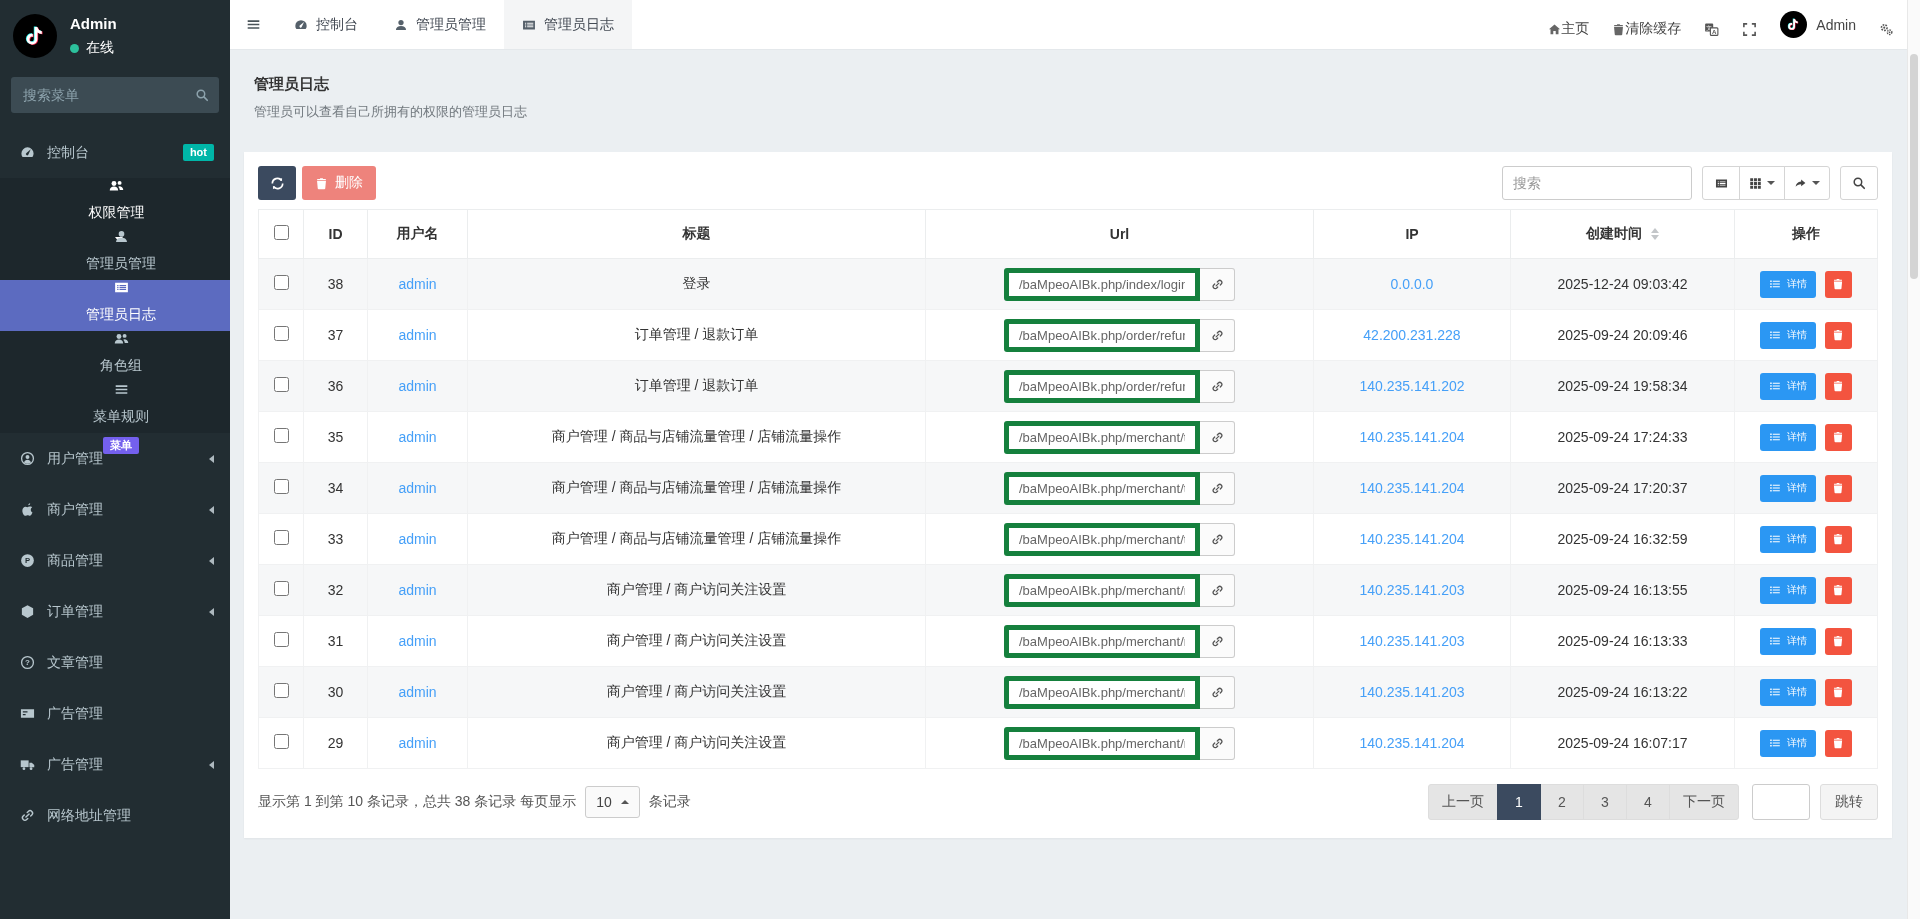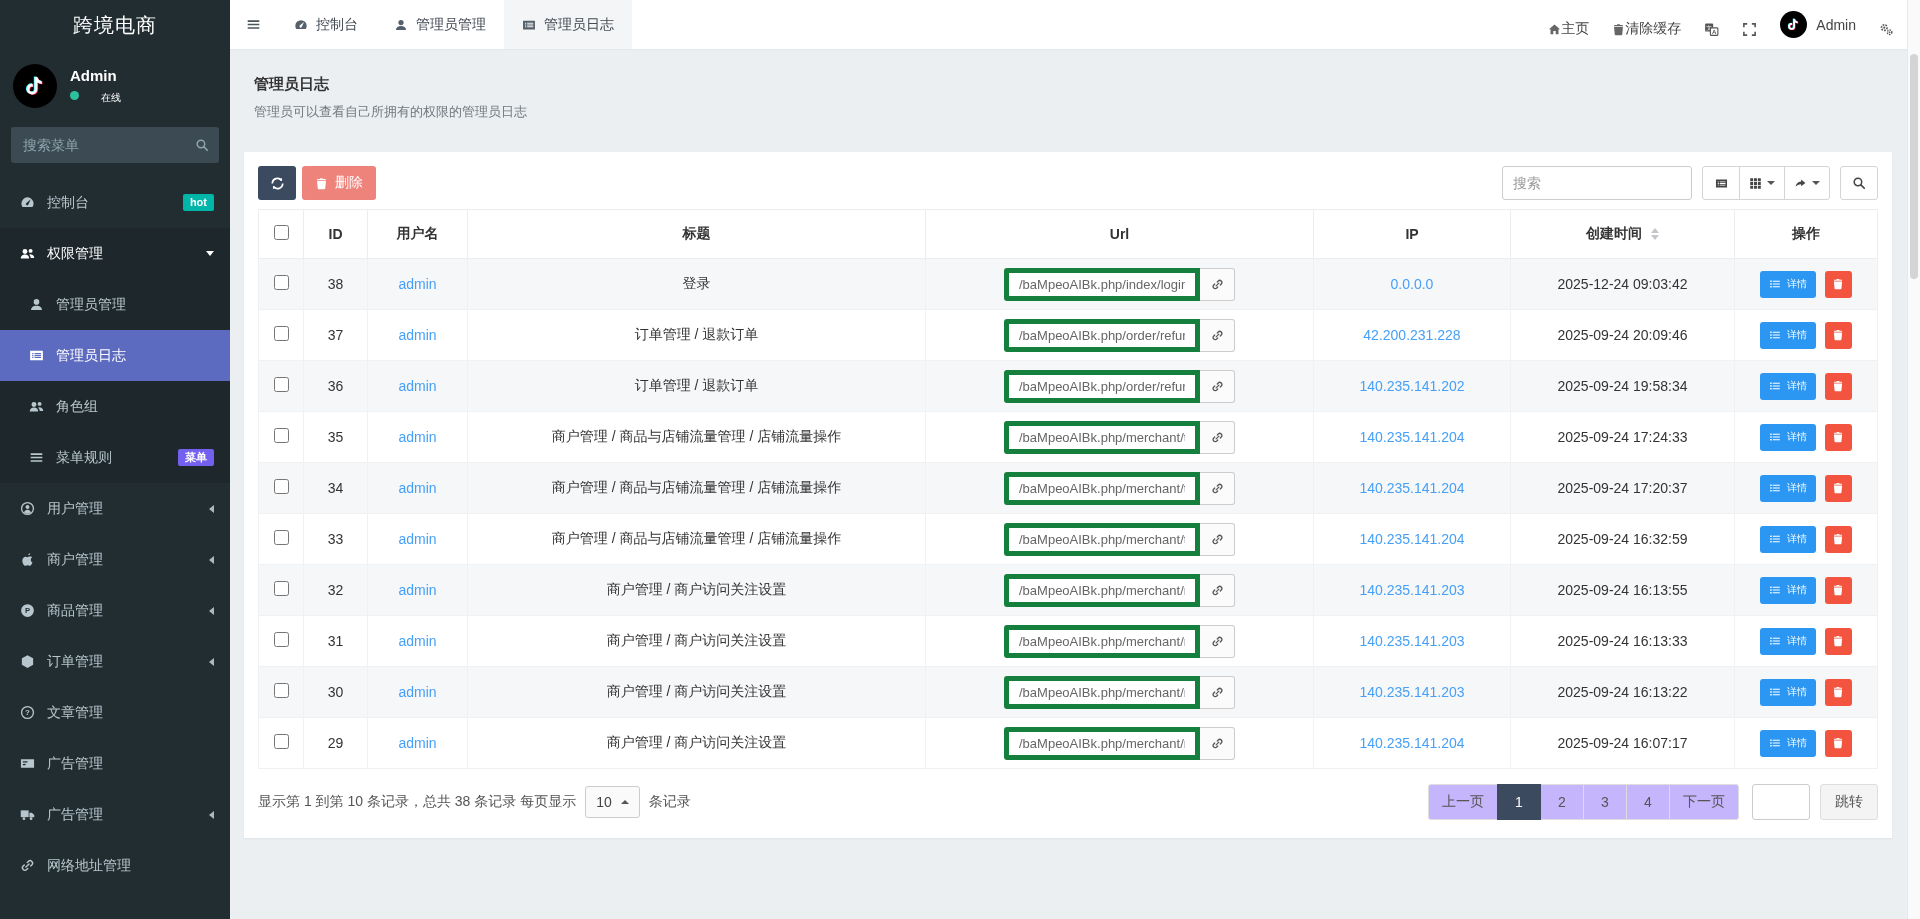--- a/index.html
+++ b/index.html
@@ -8,32 +8,32 @@
   svg { display:block; }
   .ic { width:15px; height:15px; fill:currentColor; }
 
   
   .sidebar { position:absolute; left:0; top:0; width:230px; height:100%; background:#222d32; z-index:5; }
   .brand { height:50px; line-height:50px; text-align:center; color:#fff; font-size:20px; letter-spacing:1px; }
   .user-panel { display:flex; align-items:center; gap:13px; padding:14px 13px 10px; }
   .avatar { width:44px; height:44px; border-radius:50%; background:#000; display:flex; align-items:center; justify-content:center; flex:none; }
   .avatar svg { width:24px; height:24px; }
   .user-name { color:#fff; font-weight:bold; font-size:15px; margin-bottom:7px; }
-  .user-status { color:#fff; font-size:10px; display:flex; gap:22px; }
+  .user-status { color:#fff; font-size:14px; display:flex; align-items:center; gap:7px; }
   .dot { width:9px; height:9px; border-radius:50%; background:#2cc09c; }
   .side-search { position:relative; margin:9px 11px 0; }
   .side-search input { width:100%; height:36px; background:#3c4b53; border:0; border-radius:3px; padding:0 34px 0 12px; color:#cfd8dc; font-size:14px; font-family:inherit; }
   .side-search input::placeholder { color:#8da3ad; }
   .side-search .ic { position:absolute; right:10px; top:11px; color:#8da3ad; width:14px; height:14px; }
 
   .menu { list-style:none; margin-top:14px; }
   .menu li { height:51px; display:flex; align-items:center; gap:11px; padding:0 16px 0 19px; color:#b8c7ce; font-size:14px; cursor:pointer; }
   .menu li .micon { width:17px; display:flex; justify-content:center; flex:none; }
   .menu li .lbl { flex:1; white-space:nowrap; }
-  .menu li.in-group { background:#1d272c; }
+  .menu li.in-group { background:#1d272c;flex-direction:column; }
   .menu li.parent { color:#fff; }
   .menu li.sub { padding-left:28px; }
   .menu li.active { background:#5c6bc0; color:#fff; }
   .badge { font-size:11px; font-weight:bold; color:#fff; padding:2px 7px; border-radius:2px; line-height:1.2; }
   .badge.teal { background:#00b6a8; }
   .badge.purple { background:#7460ee; }
   .chev-left { width:0; height:0; border:4px solid transparent; border-right:5px solid #aeb9bf; margin-left:4px; }
   .chev-down { width:0; height:0; border:4px solid transparent; border-top:5px solid #fff; margin-top:4px; margin-left:4px; }
 
   
@@ -89,21 +89,21 @@
   .url-btn .ic { width:13px; height:13px; }
   .btn-detail { height:27px; background:#2b97f3; border:0; border-radius:3px; color:#fff; font-size:10px; padding:0 9px; display:inline-flex; align-items:center; gap:6px; vertical-align:middle; }
   .btn-detail .ic { width:12px; height:12px; }
   .btn-trash { width:27px; height:27px; background:#f3543f; border:0; border-radius:3px; color:#fff; display:inline-flex; align-items:center; justify-content:center; margin-left:5px; vertical-align:middle; }
   .btn-trash .ic { width:12px; height:12px; }
 
   
   .pager { display:flex; align-items:center; margin-top:15px; color:#555; font-size:14px; }
   .size-dd { display:inline-flex; align-items:center; gap:9px; height:32px; border:1px solid #ccc; border-radius:3px; background:#fafafa; padding:0 10px; margin:0 9px; cursor:pointer; color:#444; }
   .pager-right { margin-left:auto; display:flex; align-items:center; }
-  .pg { min-width:44px; height:36px; padding:0 13px; border:1px solid #ddd; background:#c4b5fd; color:#555; font-size:14px; display:flex; align-items:center; justify-content:center; margin-left:-1px; cursor:pointer; }
+  .pg { min-width:44px; height:36px; padding:0 13px; border:1px solid #ddd; background:#e5e5e5; color:#555; font-size:14px; display:flex; align-items:center; justify-content:center; margin-left:-1px; cursor:pointer; }
   .pg:first-child { border-radius:3px 0 0 3px; margin-left:0; }
   .pg.last { border-radius:0 3px 3px 0; }
   .pg.active { background:#3b4a5f; border-color:#3b4a5f; color:#fff; position:relative; z-index:1; }
   .jump-input { width:58px; height:36px; border:1px solid #ccc; border-radius:3px; margin-left:13px; font-family:inherit; padding:0 8px; }
   .btn-jump { height:36px; padding:0 14px; border:1px solid #ddd; border-radius:3px; background:#f4f4f4; color:#555; font-size:14px; margin-left:10px; }
 
   
   .scrollbar { position:absolute; right:0; top:0; width:13px; height:100%; background:#fafafa; border-left:1px solid #e8e8e8; z-index:9; }
   .scroll-thumb { position:absolute; left:2px; top:54px; width:8px; height:225px; border-radius:4px; background:#d4d4d4; }
 </style>
@@ -218,21 +218,20 @@
       </symbol>
     <symbol id="i-tiktok" viewBox="0 0 16 16">
         <path d="M9.6 2c.3 1.6 1.3 2.6 2.9 2.7v1.9c-1 0-1.9-.3-2.9-.9v4.4a3.6 3.6 0 1 1-3.1-3.6v2a1.7 1.7 0 1 0 1.2 1.6V2z" fill="#25f4ee" transform="translate(-0.5,-0.3)"></path>
         <path d="M9.6 2c.3 1.6 1.3 2.6 2.9 2.7v1.9c-1 0-1.9-.3-2.9-.9v4.4a3.6 3.6 0 1 1-3.1-3.6v2a1.7 1.7 0 1 0 1.2 1.6V2z" fill="#fe2c55" transform="translate(0.5,0.3)"></path>
         <path d="M9.6 2c.3 1.6 1.3 2.6 2.9 2.7v1.9c-1 0-1.9-.3-2.9-.9v4.4a3.6 3.6 0 1 1-3.1-3.6v2a1.7 1.7 0 1 0 1.2 1.6V2z" fill="#fff"></path>
       </symbol>
   </defs>
 </svg>
 
 <aside class="sidebar">
-  <div class="brand">跨境电商</div>
   <div class="user-panel">
     <div class="avatar">
         <svg viewBox="0 0 16 16">
           <use href="#i-tiktok"></use>
         </svg>
       </div>
     <div>
       <div class="user-name">Admin</div>
       <div class="user-status">
           <span class="dot"></span>

